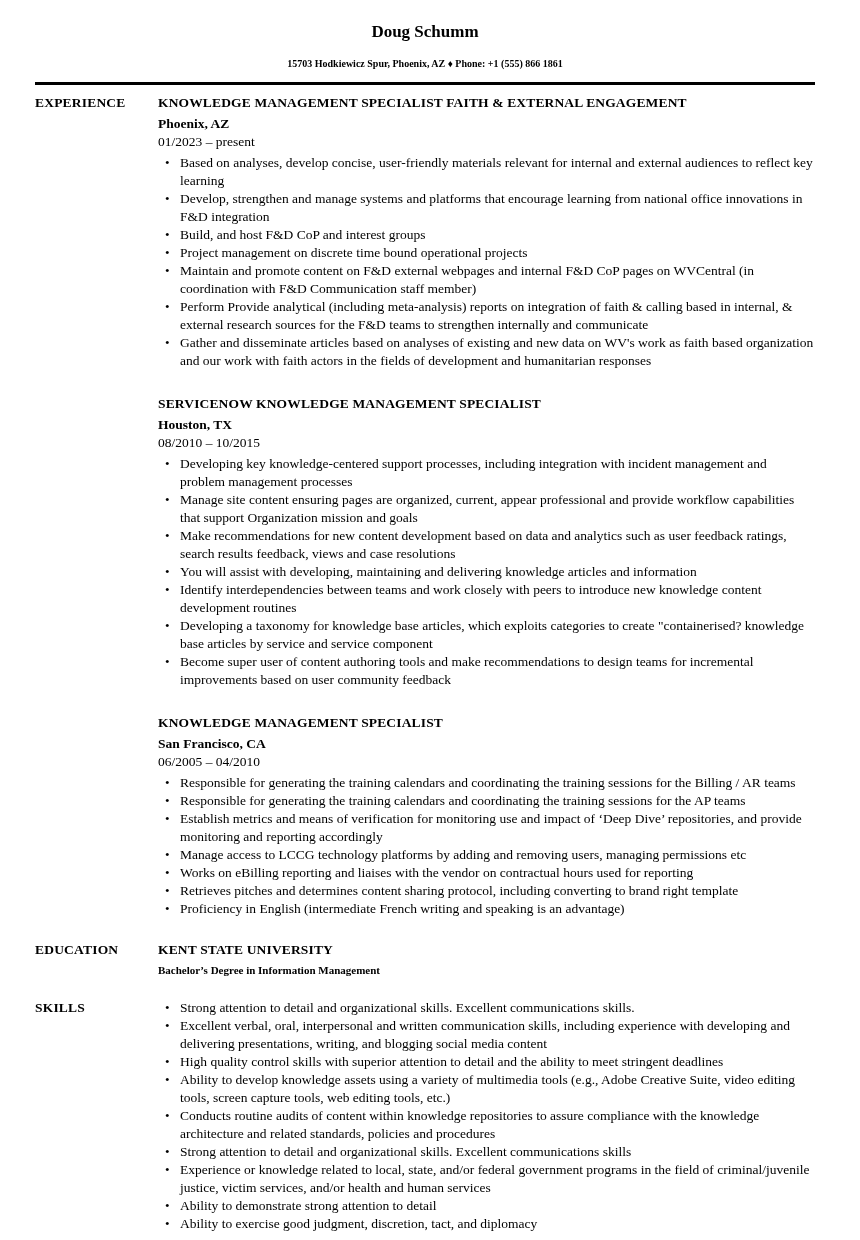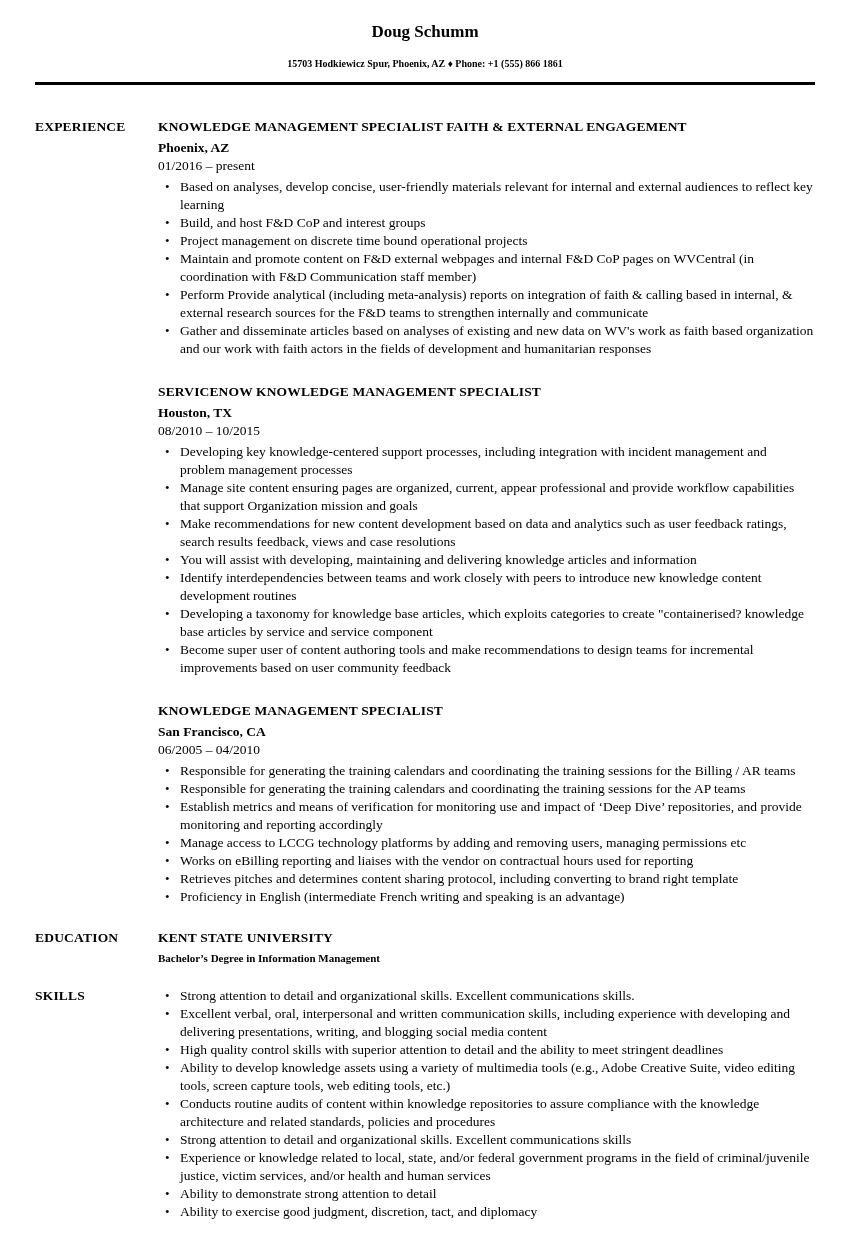--- a/index.html
+++ b/index.html
@@ -34,21 +34,21 @@
   .divider {
     border: none;
     border-top: 3px solid #000000;
     margin: 9px 0 0 0;
   }
   
   .section {
     display: grid;
     grid-template-columns: 123px 1fr;
   }
-  .section-experience { margin-top: 32px; }
+  .section-experience { margin-top: 8px; }
   .section-education  { margin-top: 22px; }
   .section-skills     { margin-top: 18px; }
   .section-label {
     font-weight: bold;
     font-size: 13.5px;
     line-height: 19px;
     letter-spacing: 0.2px;
   }
   
   .job { margin-bottom: 24px; }
@@ -112,24 +112,25 @@
     <hr class="divider">
   </div>
 
   <div class="section section-experience">
     <div class="section-label">EXPERIENCE</div>
     <div class="section-content">
 
       <div class="job">
         <div class="job-title">KNOWLEDGE MANAGEMENT SPECIALIST FAITH &amp; EXTERNAL ENGAGEMENT</div>
         <div class="job-location">Phoenix, AZ</div>
-        <div class="job-dates">01/2016 – present</div>
+        <div class="job-dates">01/2023 – present</div>
         <ul class="bullets">
 
         <li>Based on analyses, develop concise, user-friendly materials relevant for internal and external audiences to reflect key learning</li>
+            <li>Develop, strengthen and manage systems and platforms that encourage learning from national office innovations in F&amp;D integration</li>
             <li>Build, and host F&amp;D CoP and interest groups</li>
             <li>Project management on discrete time bound operational projects</li>
             <li>Maintain and promote content on F&amp;D external webpages and internal F&amp;D CoP pages on WVCentral (in coordination with F&amp;D Communication staff member)</li>
             <li>Perform Provide analytical (including meta-analysis) reports on integration of faith &amp; calling based in internal, &amp; external research sources for the F&amp;D teams to strengthen internally and communicate</li>
             <li>Gather and disseminate articles based on analyses of existing and new data on WV's work as faith based organization and our work with faith actors in the fields of development and humanitarian responses</li>
           </ul>
       </div>
 
       <div class="job">
         <div class="job-title">SERVICENOW KNOWLEDGE MANAGEMENT SPECIALIST</div>

